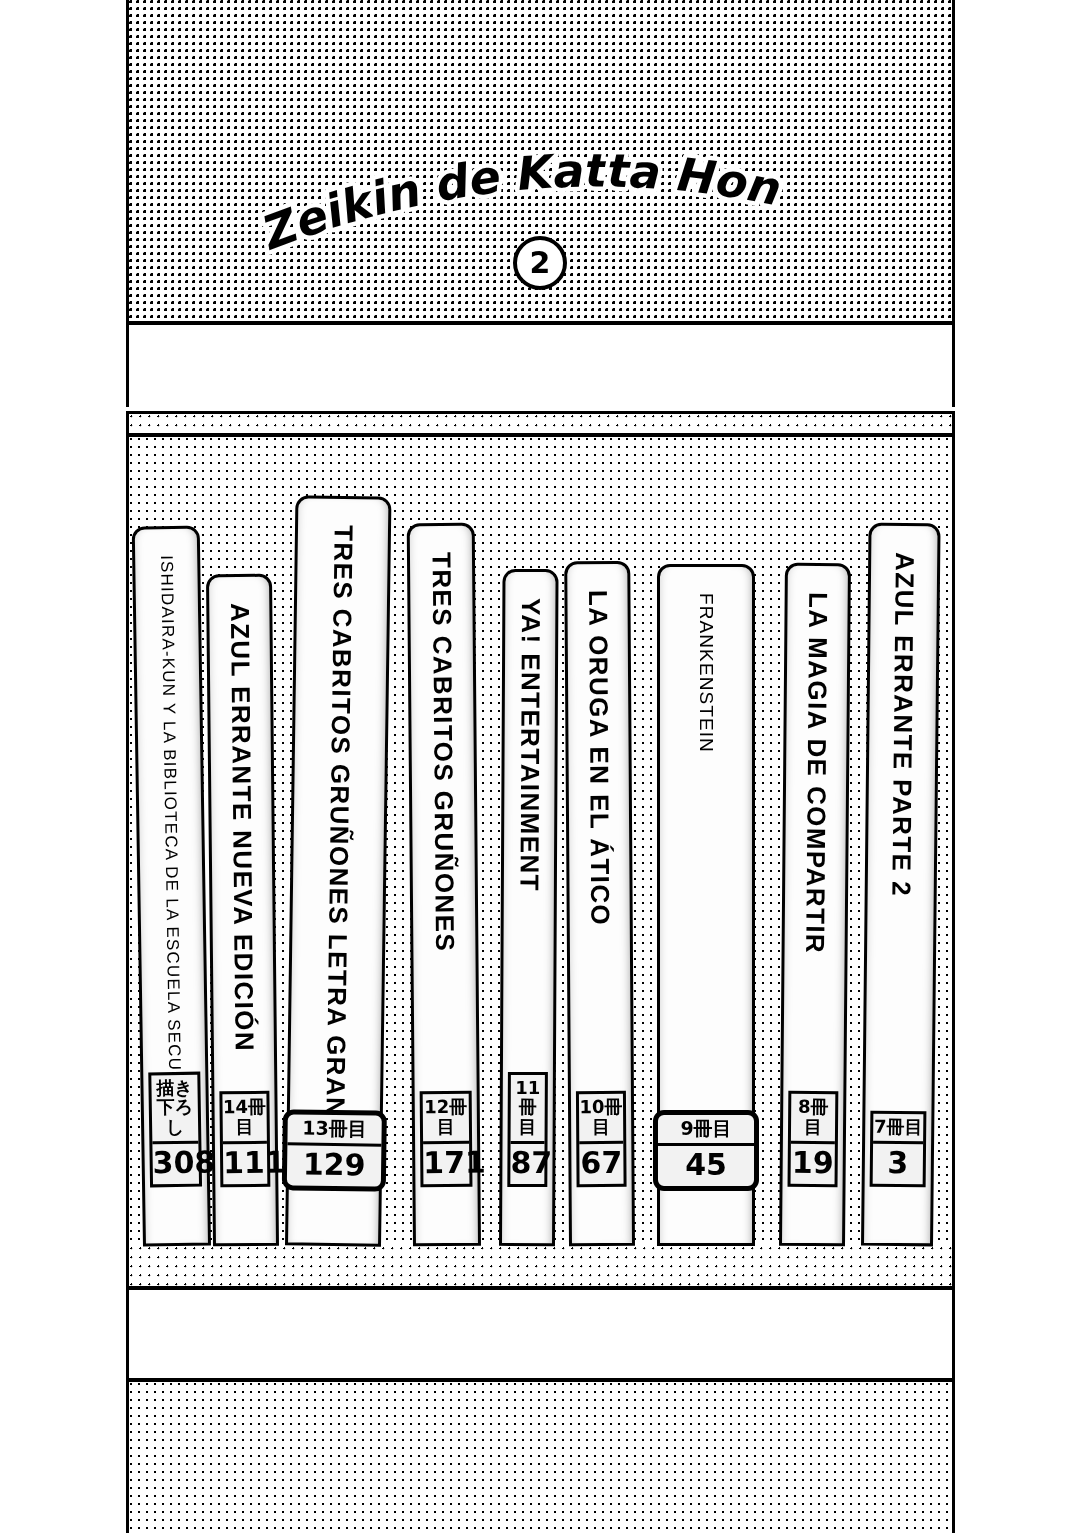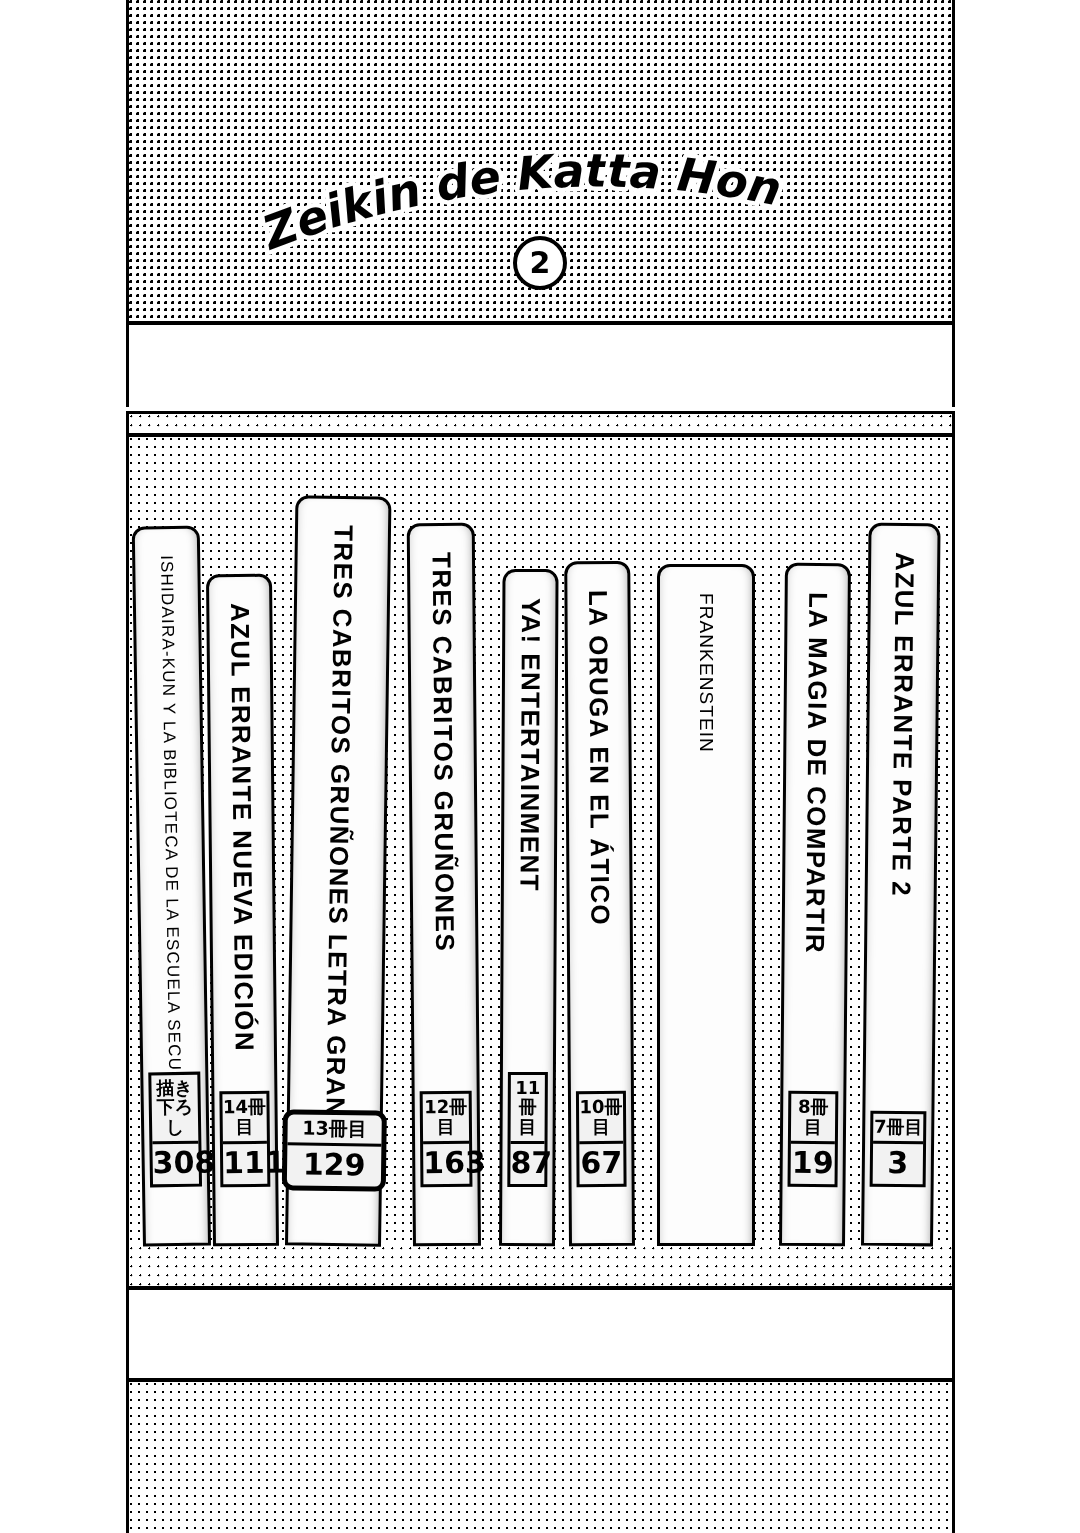--- a/index.html
+++ b/index.html
@@ -127,39 +127,43 @@
         <div class="spine-title">TRES CABRITOS GRUÑONES LETRA GRANDE</div>
         <div class="plate emph">
           <div class="vol">13冊目</div>
           <div class="pg">129</div>
         </div>
       </div>
       <div class="book" style="left: 284px; width: 68px; height: 723px; transform: rotate(-0.5deg); transform-origin: center bottom;">
         <div class="spine-title">TRES CABRITOS GRUÑONES</div>
         <div class="plate">
           <div class="vol">12冊目</div>
-          <div class="pg">163</div>
+          <div class="pg">171</div>
         </div>
       </div>
       <div class="book" style="left: 370px; width: 56px; height: 677px; transform: rotate(0.3deg); transform-origin: center bottom;">
         <div class="spine-title">YA! ENTERTAINMENT</div>
         <div class="plate">
           <div class="vol">11冊目</div>
           <div class="pg">87</div>
         </div>
       </div>
       <div class="book" style="left: 440px; width: 66px; height: 685px; transform: rotate(-0.4deg); transform-origin: center bottom;">
         <div class="spine-title">LA ORUGA EN EL ÁTICO</div>
         <div class="plate">
           <div class="vol">10冊目</div>
           <div class="pg">67</div>
         </div>
       </div>
       <div class="book medium" style="left: 528px; width: 98px; height: 682px; transform: rotate(0deg); transform-origin: center bottom;">
         <div class="spine-title">FRANKENSTEIN</div>
+        <div class="plate emph">
+          <div class="vol">9冊目</div>
+          <div class="pg">45</div>
+        </div>
       </div>
       <div class="book" style="left: 650px; width: 66px; height: 683px; transform: rotate(0.5deg); transform-origin: center bottom;">
         <div class="spine-title">LA MAGIA DE COMPARTIR</div>
         <div class="plate">
           <div class="vol">8冊目</div>
           <div class="pg">19</div>
         </div>
       </div>
       <div class="book" style="left: 732px; width: 72px; height: 723px; transform: rotate(0.6deg); transform-origin: center bottom;">
         <div class="spine-title">AZUL ERRANTE PARTE 2</div>

